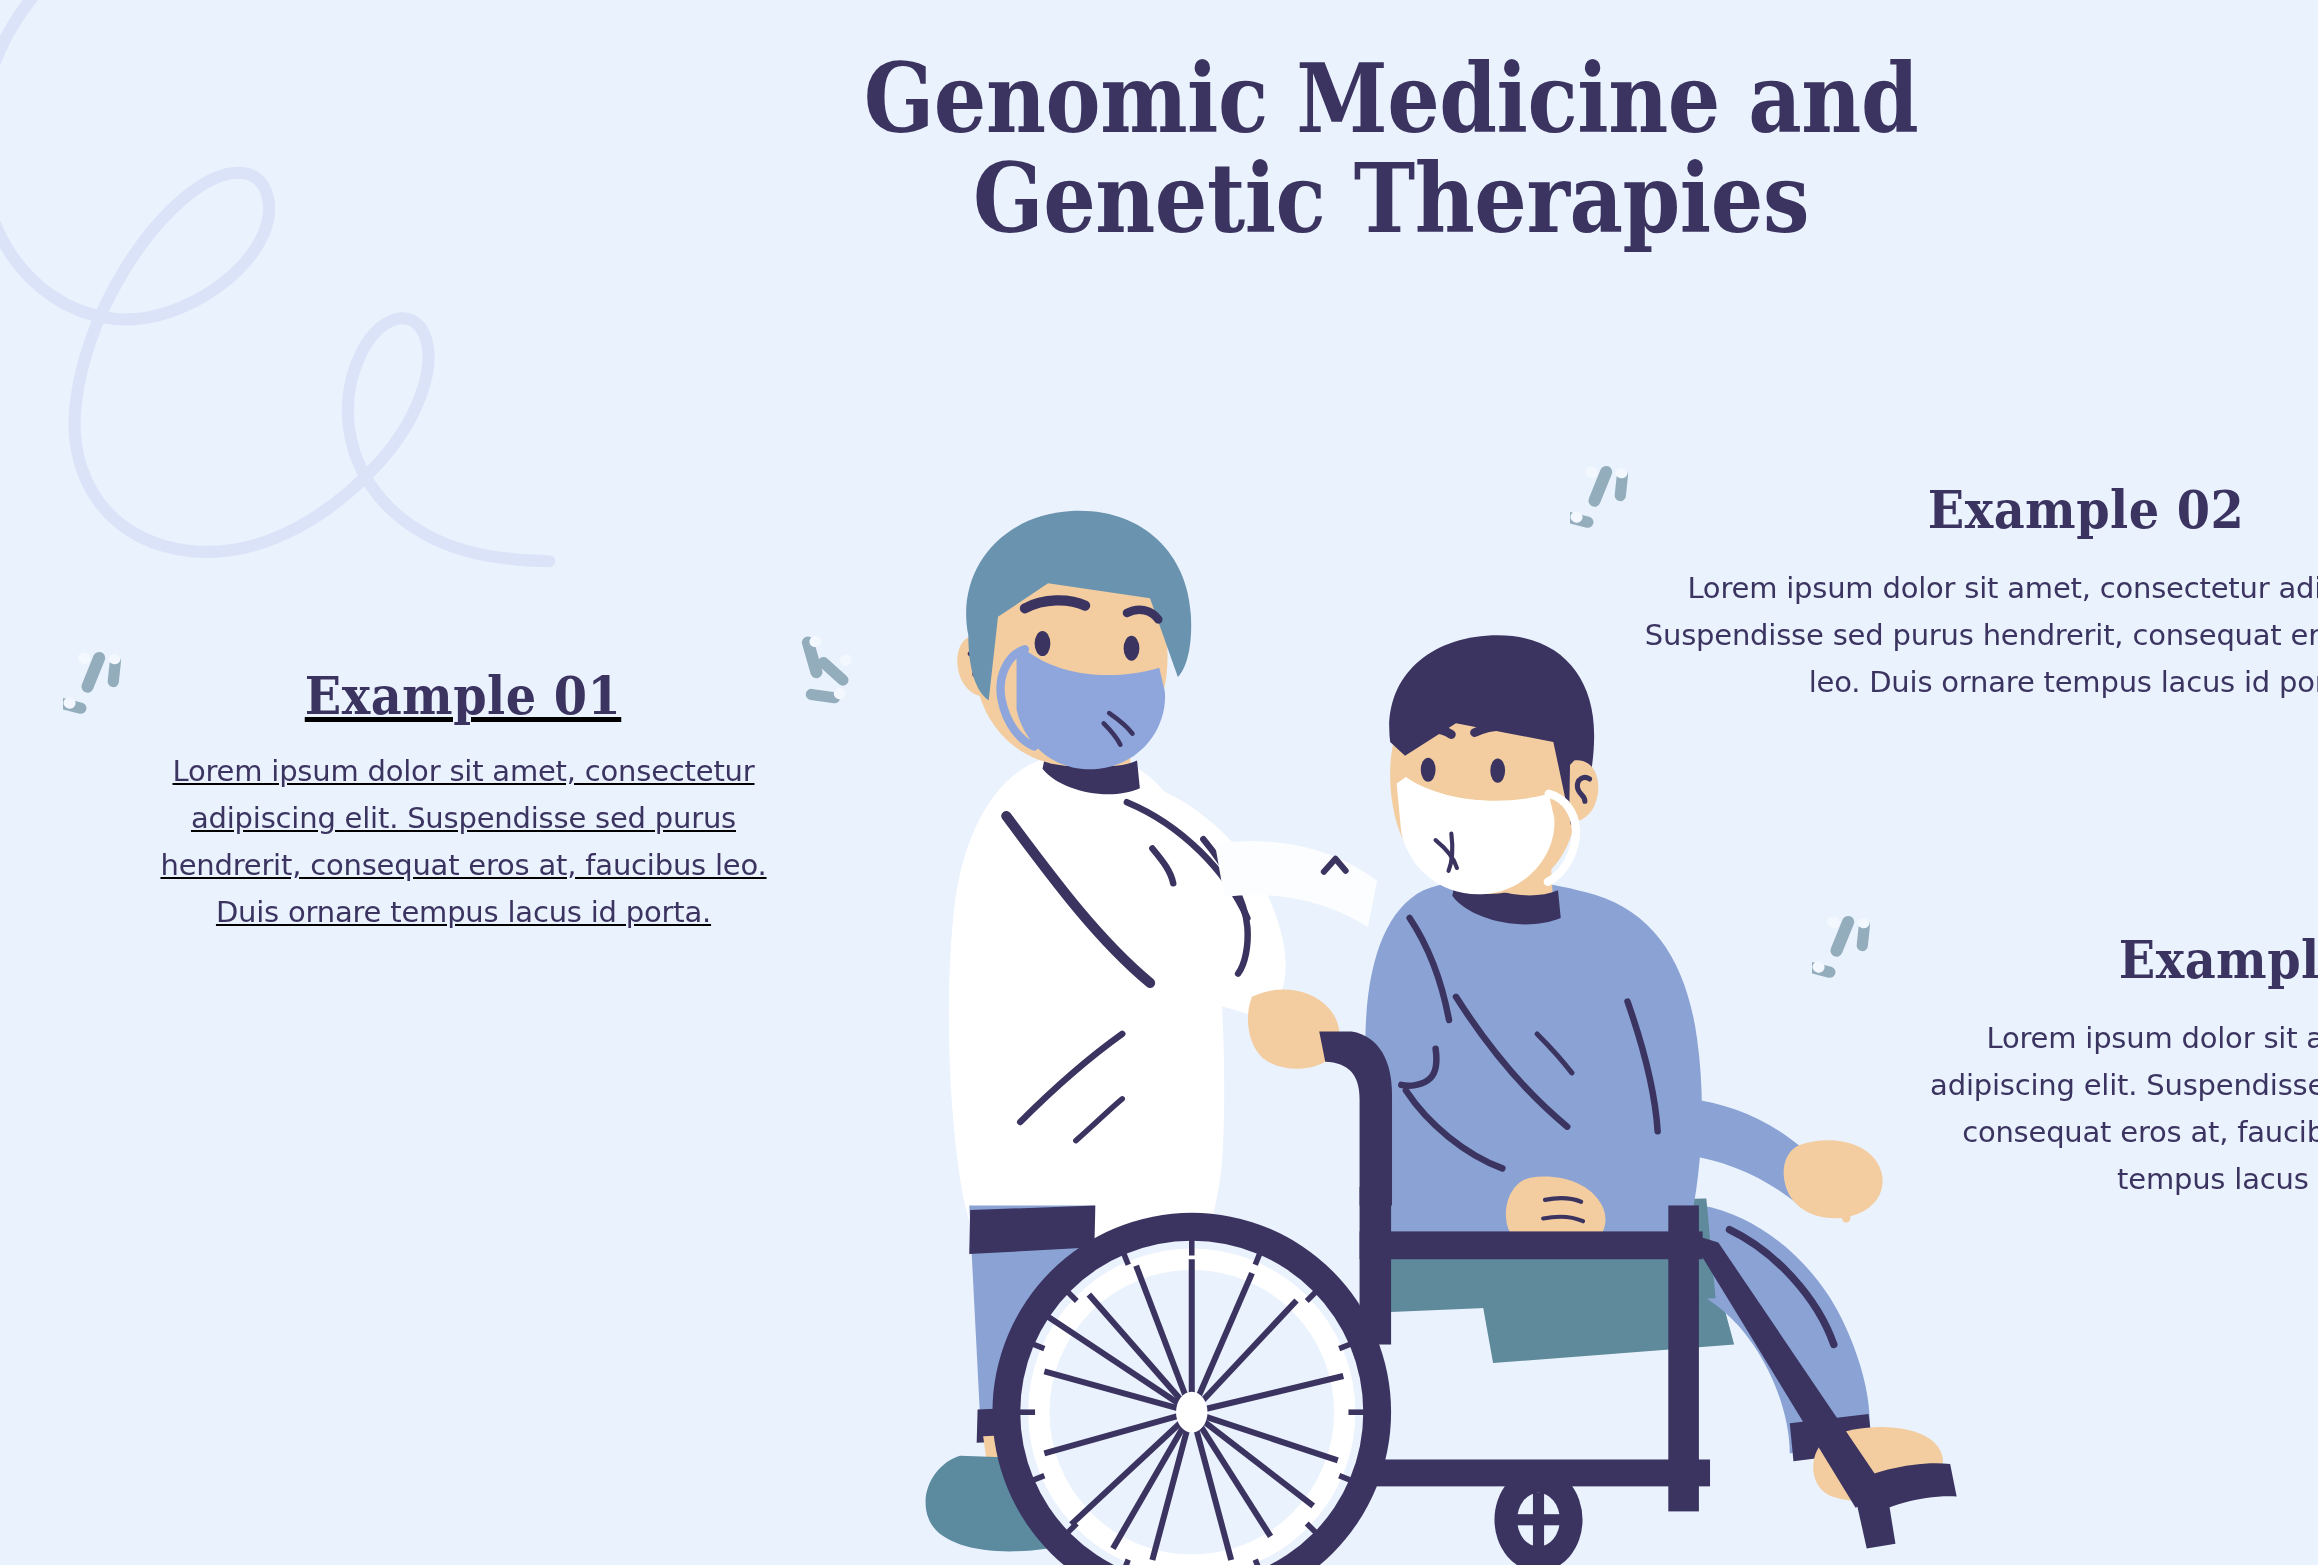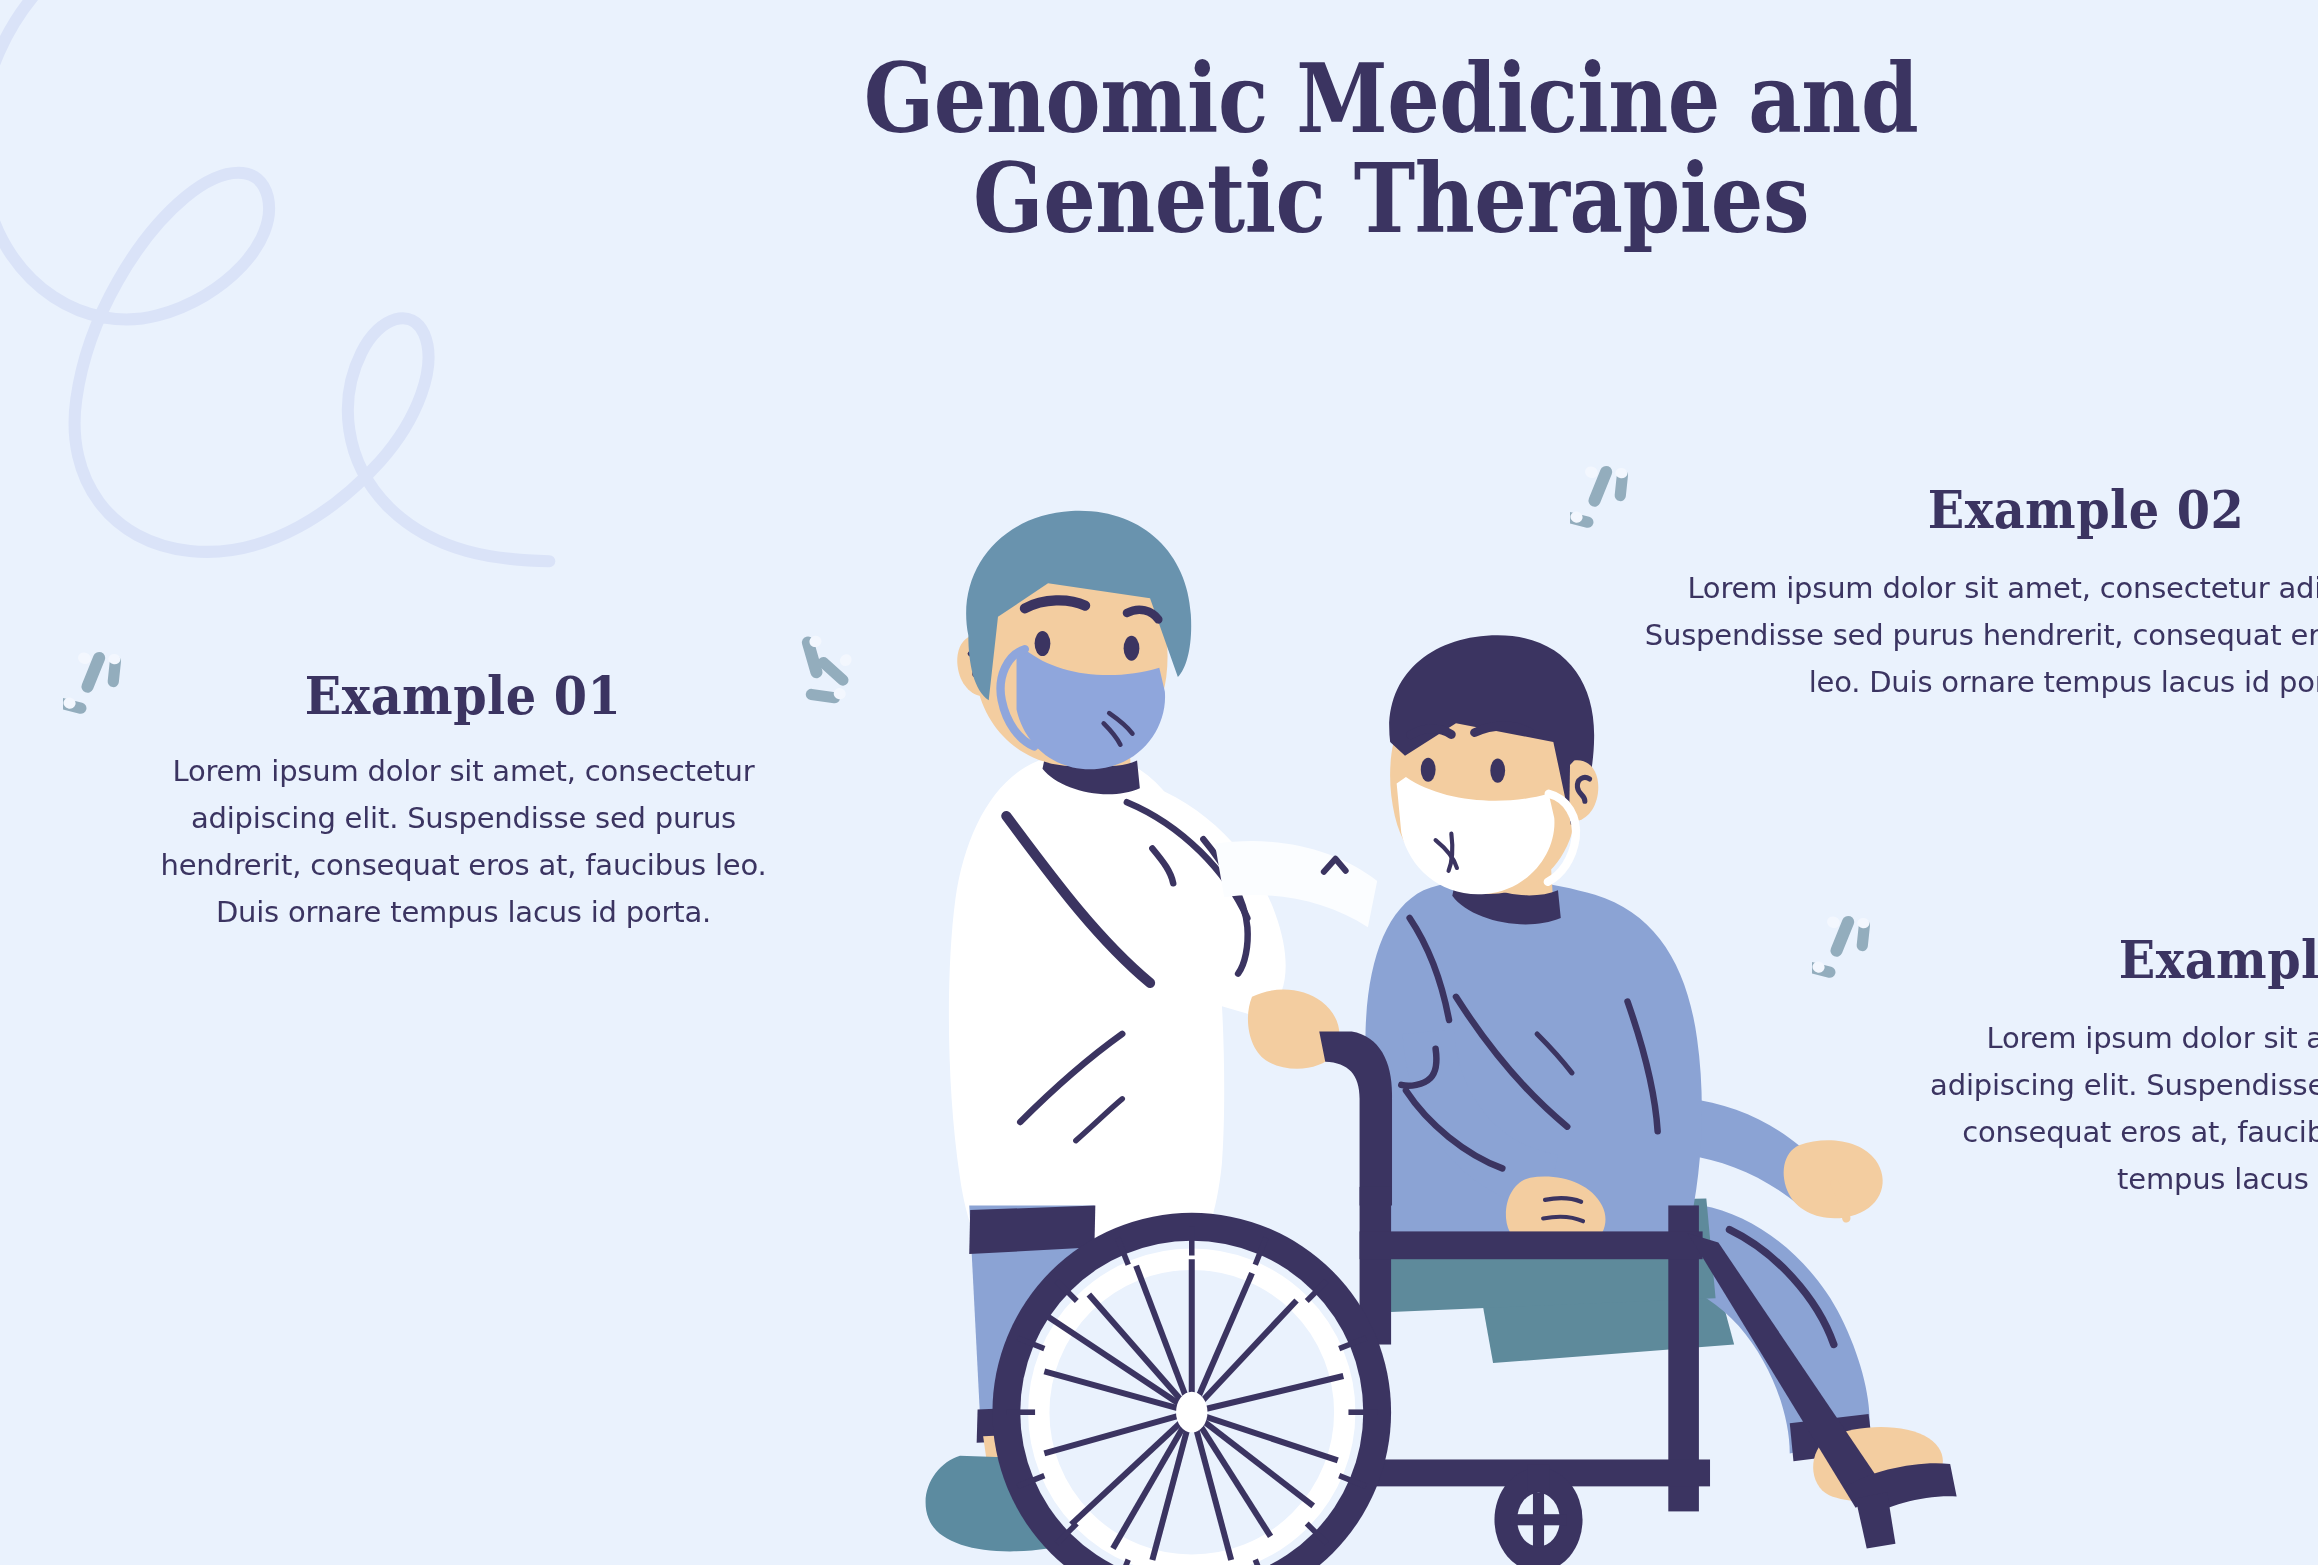--- a/index.html
+++ b/index.html
@@ -69,21 +69,21 @@
     color:#3b3461;
     font-family:"DejaVu Sans", sans-serif;
     font-size:29px;
     line-height:1.62;
     text-align:center;
     font-weight:400;
     letter-spacing:-0.2px;
   }
 
   
-  #example-01{ left:111px;  top:652px; width:705px; }
+  #example-01{ left:111px;  top:652px; width:705px;text-decoration:underline; }
   #example-01 .example-body{ width:658px; margin:8.3px auto 0; }
 
   #example-02{ left:1618px; top:466px; width:937px; }
   #example-02 .example-body{ width:900px; margin:11px auto 0; }
 
   #example-03{ left:1860px; top:916px; width:835px; }
   #example-03 .example-body{ width:709px; margin:11px auto 0; }
 
   
   #illustration{

